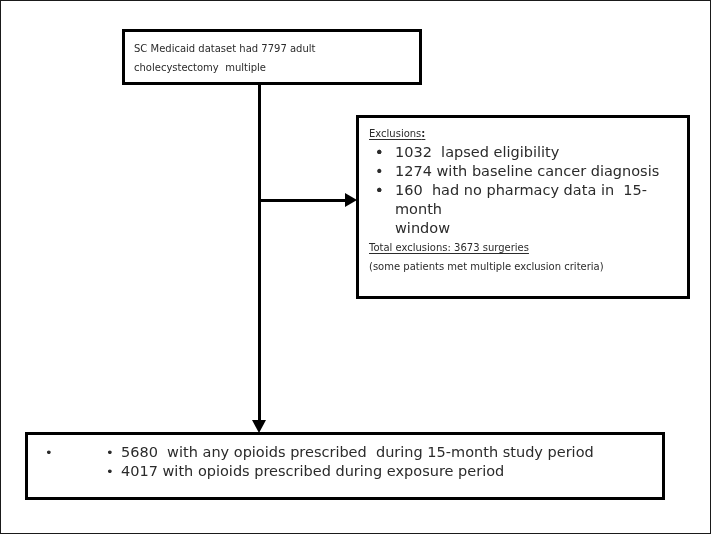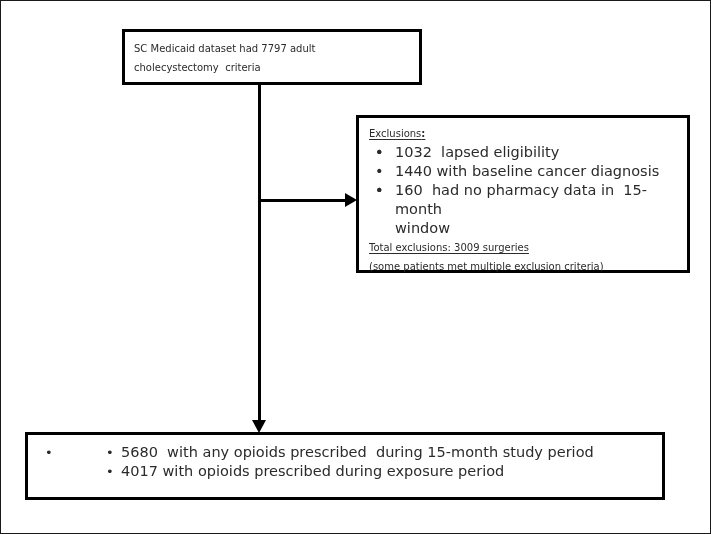--- a/index.html
+++ b/index.html
@@ -36,21 +36,21 @@
     top: 28px;
     width: 300px;
     height: 56px;
     padding: 7px 0 0 9px;
   }
 
   #box-exclusions {
     left: 355px;
     top: 114px;
     width: 334px;
-    height: 158px;
+    height: 184px;
     padding: 6px 0 0 10px;
   }
 
   #box-cohort {
     left: 24px;
     top: 431px;
     width: 640px;
     height: 68px;
     padding: 8px 0 0 8px;
   }
@@ -159,42 +159,42 @@
     border-top: 13px solid #000000;
   }
 </style>
 </head>
 <body>
 
 <div id="canvas">
 
   <div class="flow-box" id="box-source">
     <span class="line">SC Medicaid dataset had 7797 adult</span>
-    <span class="line">cholecystectomy  criteria</span>
+    <span class="line">cholecystectomy  multiple</span>
   </div>
 
   <div class="connector" id="spine"></div>
   <div class="arrow-head" id="spine-arrow"></div>
 
   <div class="connector" id="branch-h"></div>
   <div class="arrow-head" id="branch-arrow"></div>
 
   <div class="flow-box" id="box-exclusions">
     <span class="line heading-underline"><span>Exclusions</span><span class="bold-colon">:</span></span>
 
     <ul class="bullets">
       <li><span class="bullet-dot">•</span></li>
       <li><span class="bullet-dot">•</span><span>1032  lapsed eligibility</span></li>
-      <li><span class="bullet-dot">•</span><span>1440 with baseline cancer diagnosis</span></li>
+      <li><span class="bullet-dot">•</span><span>1274 with baseline cancer diagnosis</span></li>
       <li><span class="bullet-dot">•</span></li>
       <li><span class="bullet-dot">•</span><span>160  had no pharmacy data in  15-month
 window</span></li>
     </ul>
 
-    <span class="line heading-underline">Total exclusions: 3009 surgeries</span>
+    <span class="line heading-underline">Total exclusions: 3673 surgeries</span>
     <span class="line">(some patients met multiple exclusion criteria)</span>
   </div>
 
   <div class="flow-box" id="box-cohort">
     <ul class="cohort-list">
       <li class="level1"><span class="bullet-dot">•</span></li>
       <li class="level2"><span class="bullet-dot">•</span><span>5680  with any opioids prescribed  during 15-month study period</span></li>
       <li class="level2"><span class="bullet-dot">•</span><span>4017 with opioids prescribed during exposure period</span></li>
     </ul>
   </div>

